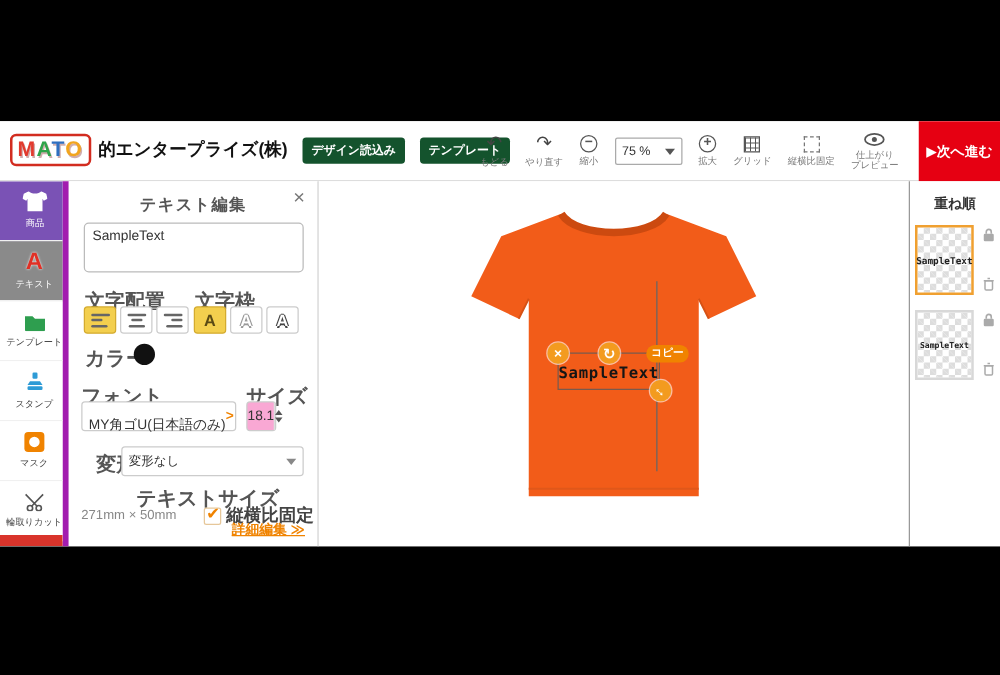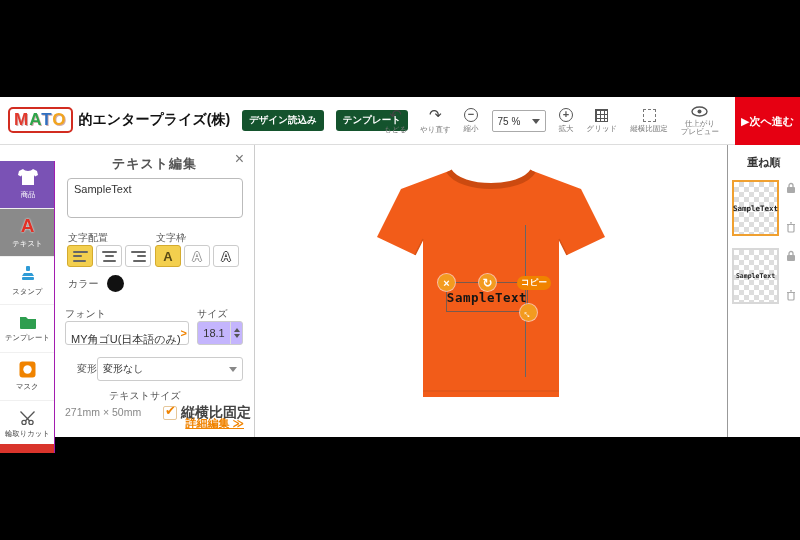--- a/index.html
+++ b/index.html
@@ -29,55 +29,55 @@
   .zoom-select { width:54px; height:22px; border:1px solid #aaa; border-radius:2px; background:#fff;
     display:flex; align-items:center; justify-content:space-between; padding:0 5px; font-size:10px; color:#333; cursor:pointer; }
   .tri-down { width:0; height:0; border-left:4px solid transparent; border-right:4px solid transparent; border-top:5px solid #555; }
   .next-btn { position:absolute; right:0; top:0; width:65px; height:48px; background:#e60012; color:#fff;
     display:flex; align-items:center; justify-content:center; font-size:11px; font-weight:bold; cursor:pointer; }
 
   
   .content { position:absolute; left:0; top:48px; width:800px; height:292px; }
 
   
-  .rail { position:absolute; left:0; top:16px; width:55px; height:292px; background:#fff; border-right:1px solid #a21caf; overflow:hidden; }
+  .rail { position:absolute; left:0; top:0; width:55px; height:292px; background:#fff; border-right:5px solid #a21caf; overflow:hidden; }
   .rail-item { width:55px; height:48px; display:flex; flex-direction:column; align-items:center; justify-content:center;
     gap:3px; cursor:pointer; border-bottom:1px solid #f0f0f0; background:#fff; }
   .rail-item .rlbl { font-size:8px; color:#444; white-space:nowrap; transform:scale(.92); }
   .ri-product { background:#7a52b5; } .ri-product .rlbl { color:#fff; }
   .ri-text { background:#8a8a8a; } .ri-text .rlbl { color:#fff; }
   .ri-text .a-glyph { font-size:19px; font-weight:900; color:#e03026; line-height:18px; text-shadow:0 0 2px #fff; }
   .rail-stub { position:absolute; left:0; bottom:0; width:55px; height:9px; background:#d9342b; }
 
   
   .panel { position:absolute; left:55px; top:0; width:200px; height:292px; background:#fff; border-right:1px solid #ccc; }
   .panel-title { position:absolute; top:10px; left:0; width:100%; text-align:center; font-size:13px; font-weight:bold; color:#555; letter-spacing:1px; }
   .panel-close { position:absolute; top:6px; right:10px; font-size:16px; color:#777; cursor:pointer; line-height:16px; }
   .text-input { position:absolute; left:12px; top:33px; width:176px; height:40px; border:1px solid #bbb; border-radius:4px;
     padding:4px 6px; font-size:11px; color:#333; background:#fff; cursor:text; }
-  .grp-label { position:absolute; font-size:10px; font-weight:normal; color:#555; }
+  .grp-label { position:absolute; font-size:16px; font-weight:bold; color:#555; }
   .btn-row { position:absolute; display:flex; gap:3px; }
   .sq-btn { width:26px; height:22px; border:1px solid #ccc; border-radius:3px; background:#fff;
     display:flex; align-items:center; justify-content:center; cursor:pointer; }
   .sq-btn.sel { background:#f3cf4e; border-color:#d4ab2f; }
   .align-icon { width:15px; height:11px; display:flex; flex-direction:column; justify-content:space-between; }
   .align-icon i { display:block; height:2px; background:#666; border-radius:1px; }
   .ai-l i:nth-child(1){width:15px}.ai-l i:nth-child(2){width:9px}.ai-l i:nth-child(3){width:13px}
   .ai-c { align-items:center; } .ai-c i:nth-child(1){width:15px}.ai-c i:nth-child(2){width:9px}.ai-c i:nth-child(3){width:13px}
   .ai-r { align-items:flex-end; } .ai-r i:nth-child(1){width:15px}.ai-r i:nth-child(2){width:9px}.ai-r i:nth-child(3){width:13px}
   .a-letter { font-size:13px; font-weight:bold; }
   .a-plain { color:#5a4a14; }
   .a-out1 { color:#fff; text-shadow:1px 0 #999,-1px 0 #999,0 1px #999,0 -1px #999; }
   .a-out2 { color:#fff; font-weight:900; text-shadow:1px 0 #444,-1px 0 #444,0 1px #444,0 -1px #444; }
   .color-swatch { position:absolute; left:52px; top:130px; width:17px; height:17px; border-radius:50%; cursor:pointer; }
   .select-box { position:absolute; height:24px; border:1px solid #ccc; border-radius:3px; background:#fff;
     display:flex; align-items:center; justify-content:space-between; padding:0 5px; font-size:10px; color:#333; cursor:pointer; }
   .chev-orange { color:#f08300; font-weight:bold; font-size:11px; }
-  .stepper { position:absolute; left:142px; top:176px; width:46px; height:24px; border:1px solid #ccc; border-radius:3px;
-    display:flex; align-items:center; background:#c4b5fd; }
+  .stepper { position:absolute; left:142px; top:176px; width:24px; height:24px; border:1px solid #ccc; border-radius:3px;
+    display:flex; align-items:center; background:#f9a8d4; }
   .stepper .val { flex:1; text-align:center; font-size:11px; color:#333; }
   .spin { width:12px; height:100%; border-left:1px solid #ddd; display:flex; flex-direction:column; align-items:center; justify-content:center; gap:2px; cursor:pointer; }
   .tri-up-s { width:0;height:0;border-left:3.5px solid transparent;border-right:3.5px solid transparent;border-bottom:4px solid #555; }
   .tri-dn-s { width:0;height:0;border-left:3.5px solid transparent;border-right:3.5px solid transparent;border-top:4px solid #555; }
   .small-gray { position:absolute; font-size:10.5px; color:#888; }
   .chk-row { position:absolute; left:108px; top:259px; display:flex; align-items:center; gap:4px; cursor:pointer; }
   .chk-box { width:14px; height:14px; border:1px solid #e6c79a; background:#fff; border-radius:2px; position:relative; }
   .chk-box span { position:absolute; left:1px; top:-4px; color:#f08300; font-weight:bold; font-size:13px; }
   .chk-lbl { font-size:14px; color:#444; font-weight:bold; }
   .detail-link { position:absolute; right:10px; bottom:6px; color:#f08300; font-size:11px; font-weight:bold;
@@ -181,32 +181,32 @@
           <svg width="20" height="17" viewBox="0 0 20 17">
             <path d="M5,0 L1,2 L0,6 L3,7.5 L4,6 L4,16 L16,16 L16,6 L17,7.5 L20,6 L19,2 L15,0 C13,2.5 7,2.5 5,0 Z" fill="#fff"></path>
           </svg>
           <div class="rlbl">商品</div>
         </div>
         <div class="rail-item ri-text">
           <div class="a-glyph">A</div>
           <div class="rlbl">テキスト</div>
         </div>
         <div class="rail-item">
+          <svg width="18" height="14" viewBox="0 0 18 14">
+            <path d="M1,2 h6 l2,2 h8 v9 a1,1 0 0 1 -1,1 h-14 a1,1 0 0 1 -1,-1 z" fill="#2e9e4f"></path>
+          </svg>
+          <div class="rlbl">テンプレート</div>
+        </div>
+        <div class="rail-item">
           <svg width="18" height="18" viewBox="0 0 18 18">
             <rect x="7" y="1" width="4" height="5" rx="1" fill="#2e9bd6"></rect>
             <path d="M5,8 h8 l2,3 h-12 z" fill="#2e9bd6"></path>
             <rect x="3" y="12" width="12" height="3" rx="1" fill="#2e9bd6"></rect>
           </svg>
           <div class="rlbl">スタンプ</div>
-        </div>
-        <div class="rail-item">
-          <svg width="18" height="14" viewBox="0 0 18 14">
-            <path d="M1,2 h6 l2,2 h8 v9 a1,1 0 0 1 -1,1 h-14 a1,1 0 0 1 -1,-1 z" fill="#2e9e4f"></path>
-          </svg>
-          <div class="rlbl">テンプレート</div>
         </div>
         <div class="rail-item">
           <svg width="17" height="17" viewBox="0 0 17 17">
             <rect x="0.5" y="0.5" width="16" height="16" rx="3" fill="#f08300"></rect>
             <circle cx="8.5" cy="8.5" r="4.2" fill="#fff"></circle>
           </svg>
           <div class="rlbl">マスク</div>
         </div>
         <div class="rail-item">
           <svg width="16" height="15" viewBox="0 0 16 15">

